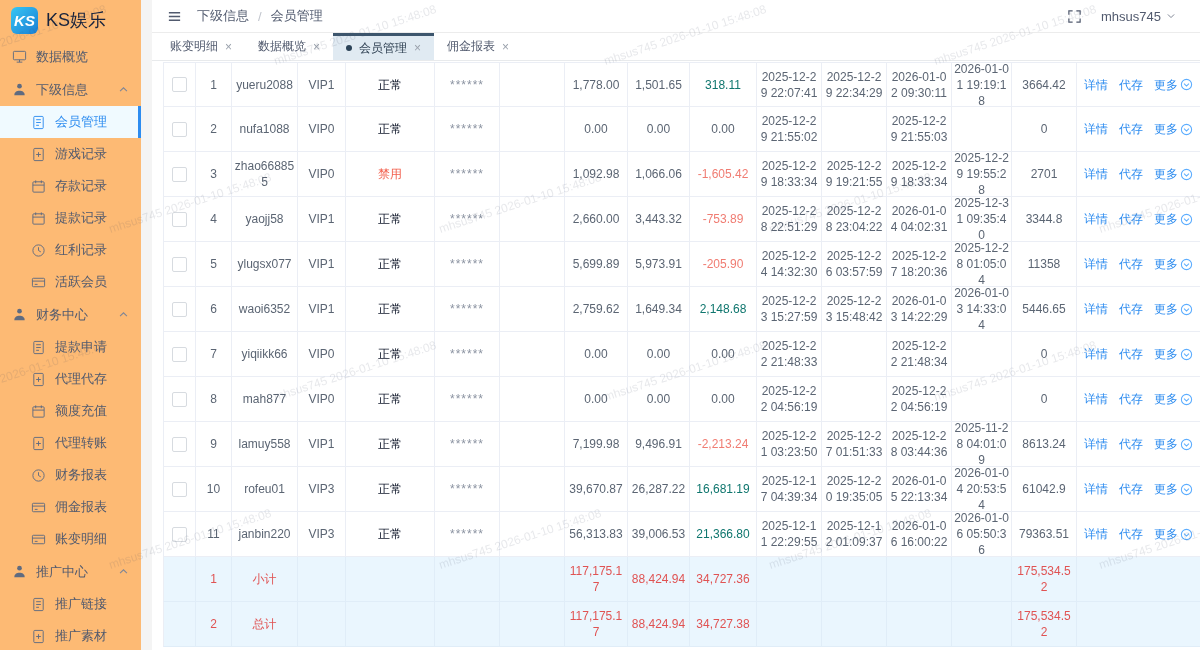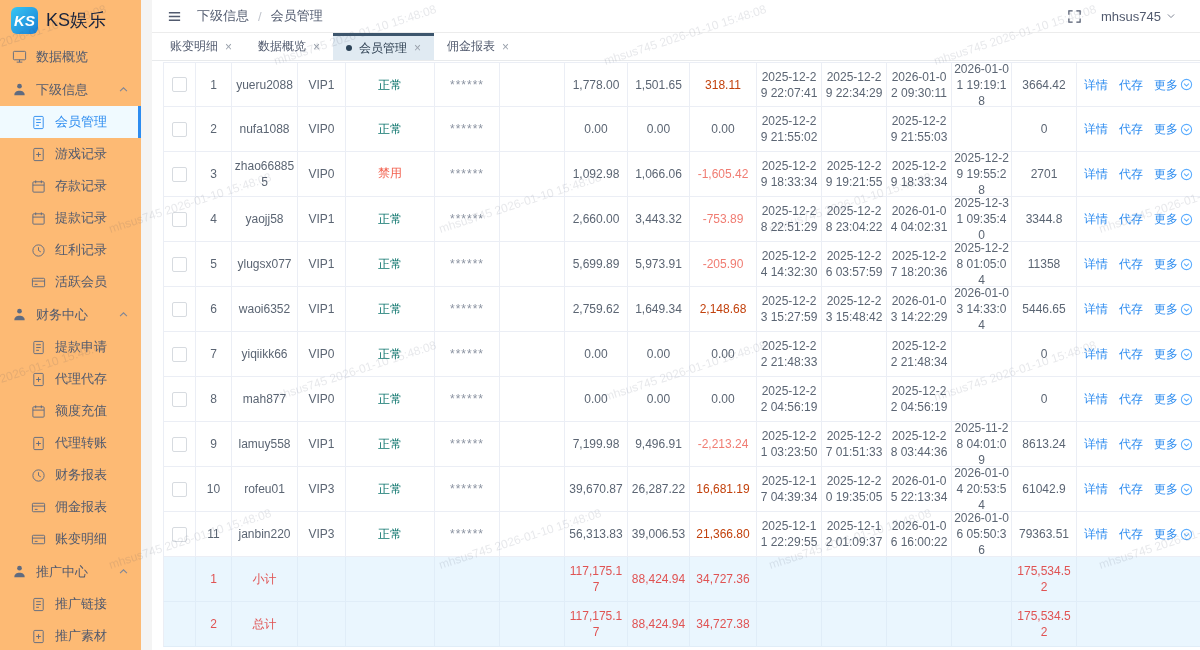--- a/index.html
+++ b/index.html
@@ -47,24 +47,24 @@
   .tab .dot{width:6px;height:6px;border-radius:50%;background:#2a4257;flex:none;}
   
   .table{position:absolute;top:62px;left:11px;right:0;bottom:0;background:#fff;}
   .trow{display:grid;grid-template-columns:33px 36px 66px 48px 89px 65px 65px 63px 62px 67px 65px 65px 65px 60px 65px minmax(0,1fr);height:45px;}
   .tc{border-right:1px solid #ebeef5;border-bottom:1px solid #ebeef5;display:flex;align-items:center;justify-content:center;
       text-align:center;font-size:12px;color:#5b6573;padding:1px 2px;word-break:break-all;line-height:16px;overflow:hidden;box-sizing:border-box;}
   .trow .tc:first-child{border-left:1px solid #ebeef5;}
   .trow:first-child .tc{border-top:1px solid #ebeef5;}
   .trow .tc:last-child{border-right:none;}
   .cb{width:13px;height:13px;border:1px solid #d7dbe0;border-radius:2px;background:#fff;cursor:pointer;}
-  .green{color:#c2410c;}
+  .green{color:#0f766e;}
   .redsoft{color:#f07c72;text-align:center;}
-  .st-normal{color:#0f766e;}
-  .st-banned{color:#f25e4c;font-family:Liberation Mono, monospace;}
+  .st-normal{color:#0f172a;}
+  .st-banned{color:#f25e4c;}
   .pwd{color:#8b93a1;letter-spacing:1px;}
   .act{display:flex;gap:11px;align-items:center;justify-content:center;color:#2d8cf0;}
   .alink{color:#2d8cf0;cursor:pointer;display:flex;align-items:center;gap:2px;}
   .alink .mic{width:13px;height:13px;display:flex;color:#5cadff;}
   .alink .mic svg{width:100%;height:100%;}
   .srow .tc{background:#eaf6fe;border-color:#e0edf8;color:#e05353;}
 </style>
 </head>
 <body style="--accent: #2d8cf0;">
 

